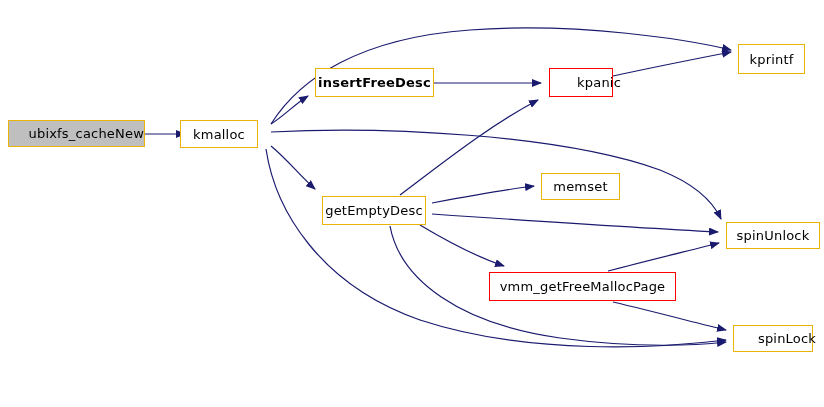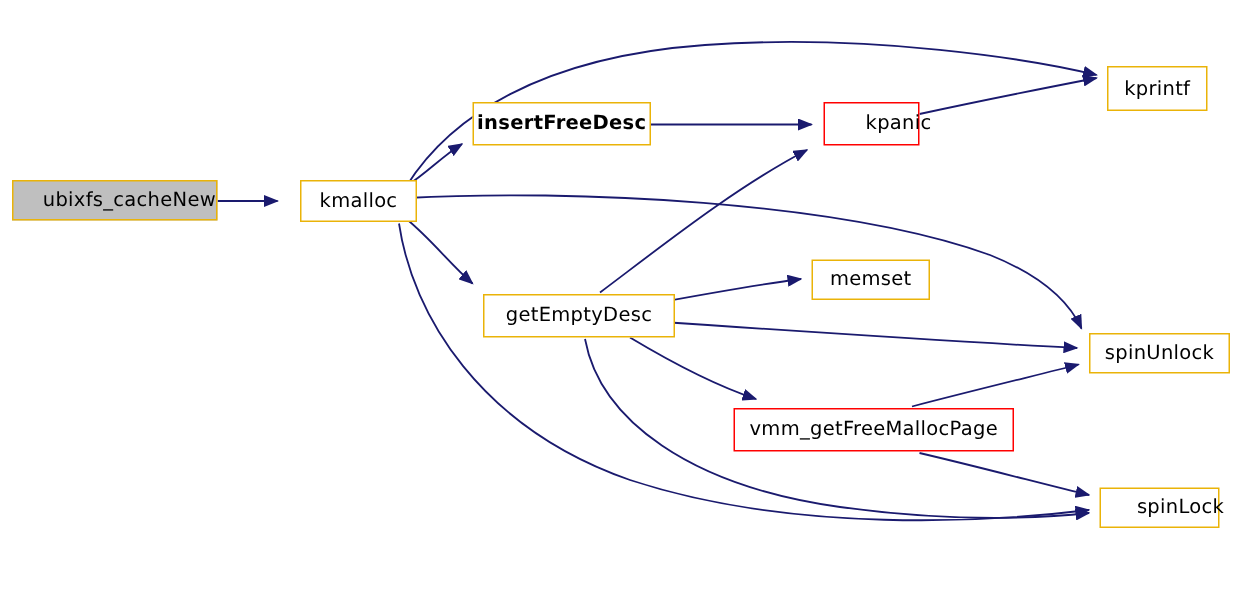--- a/index.html
+++ b/index.html
@@ -79,27 +79,27 @@
         <path d="M390,226 C400,280 460,324 560,338 C640,349 700,345 726,342" fill="none" stroke="#1a1a6e" stroke-width="1.2" marker-end="url(#arrowhead)"></path>
         <path d="M608,271 C650,260 700,248 719,243" fill="none" stroke="#1a1a6e" stroke-width="1.2" marker-end="url(#arrowhead)"></path>
         <path d="M613,302 C660,313 700,324 726,330" fill="none" stroke="#1a1a6e" stroke-width="1.2" marker-end="url(#arrowhead)"></path>
       </g>
   </svg>
 
   <div id="node-layer">
       <div class="gnode fill-gray" style="left: 8px; top: 120px; width: 137px; height: 27px;">
         <span class="gnode-label">ubixfs_cacheNew</span>
       </div>
-      <div class="gnode" style="left: 200px; top: 120px; width: 78px; height: 28px;">
+      <div class="gnode" style="left: 180px; top: 120px; width: 78px; height: 28px;">
         <span class="gnode-label">kmalloc</span>
       </div>
       <div class="gnode" style="left: 315px; top: 68px; width: 119px; height: 29px; font-weight: bold;">
         <span class="gnode-label">insertFreeDesc</span>
       </div>
-      <div class="gnode" style="left: 322px; top: 196px; width: 128px; height: 29px;">
+      <div class="gnode" style="left: 322px; top: 196px; width: 104px; height: 29px;">
         <span class="gnode-label">getEmptyDesc</span>
       </div>
       <div class="gnode border-red" style="left: 549px; top: 68px; width: 64px; height: 29px; padding-left: 36px;">
         <span class="gnode-label">kpanic</span>
       </div>
       <div class="gnode" style="left: 541px; top: 173px; width: 79px; height: 27px;">
         <span class="gnode-label">memset</span>
       </div>
       <div class="gnode border-red" style="left: 489px; top: 272px; width: 187px; height: 29px;">
         <span class="gnode-label">vmm_getFreeMallocPage</span>

